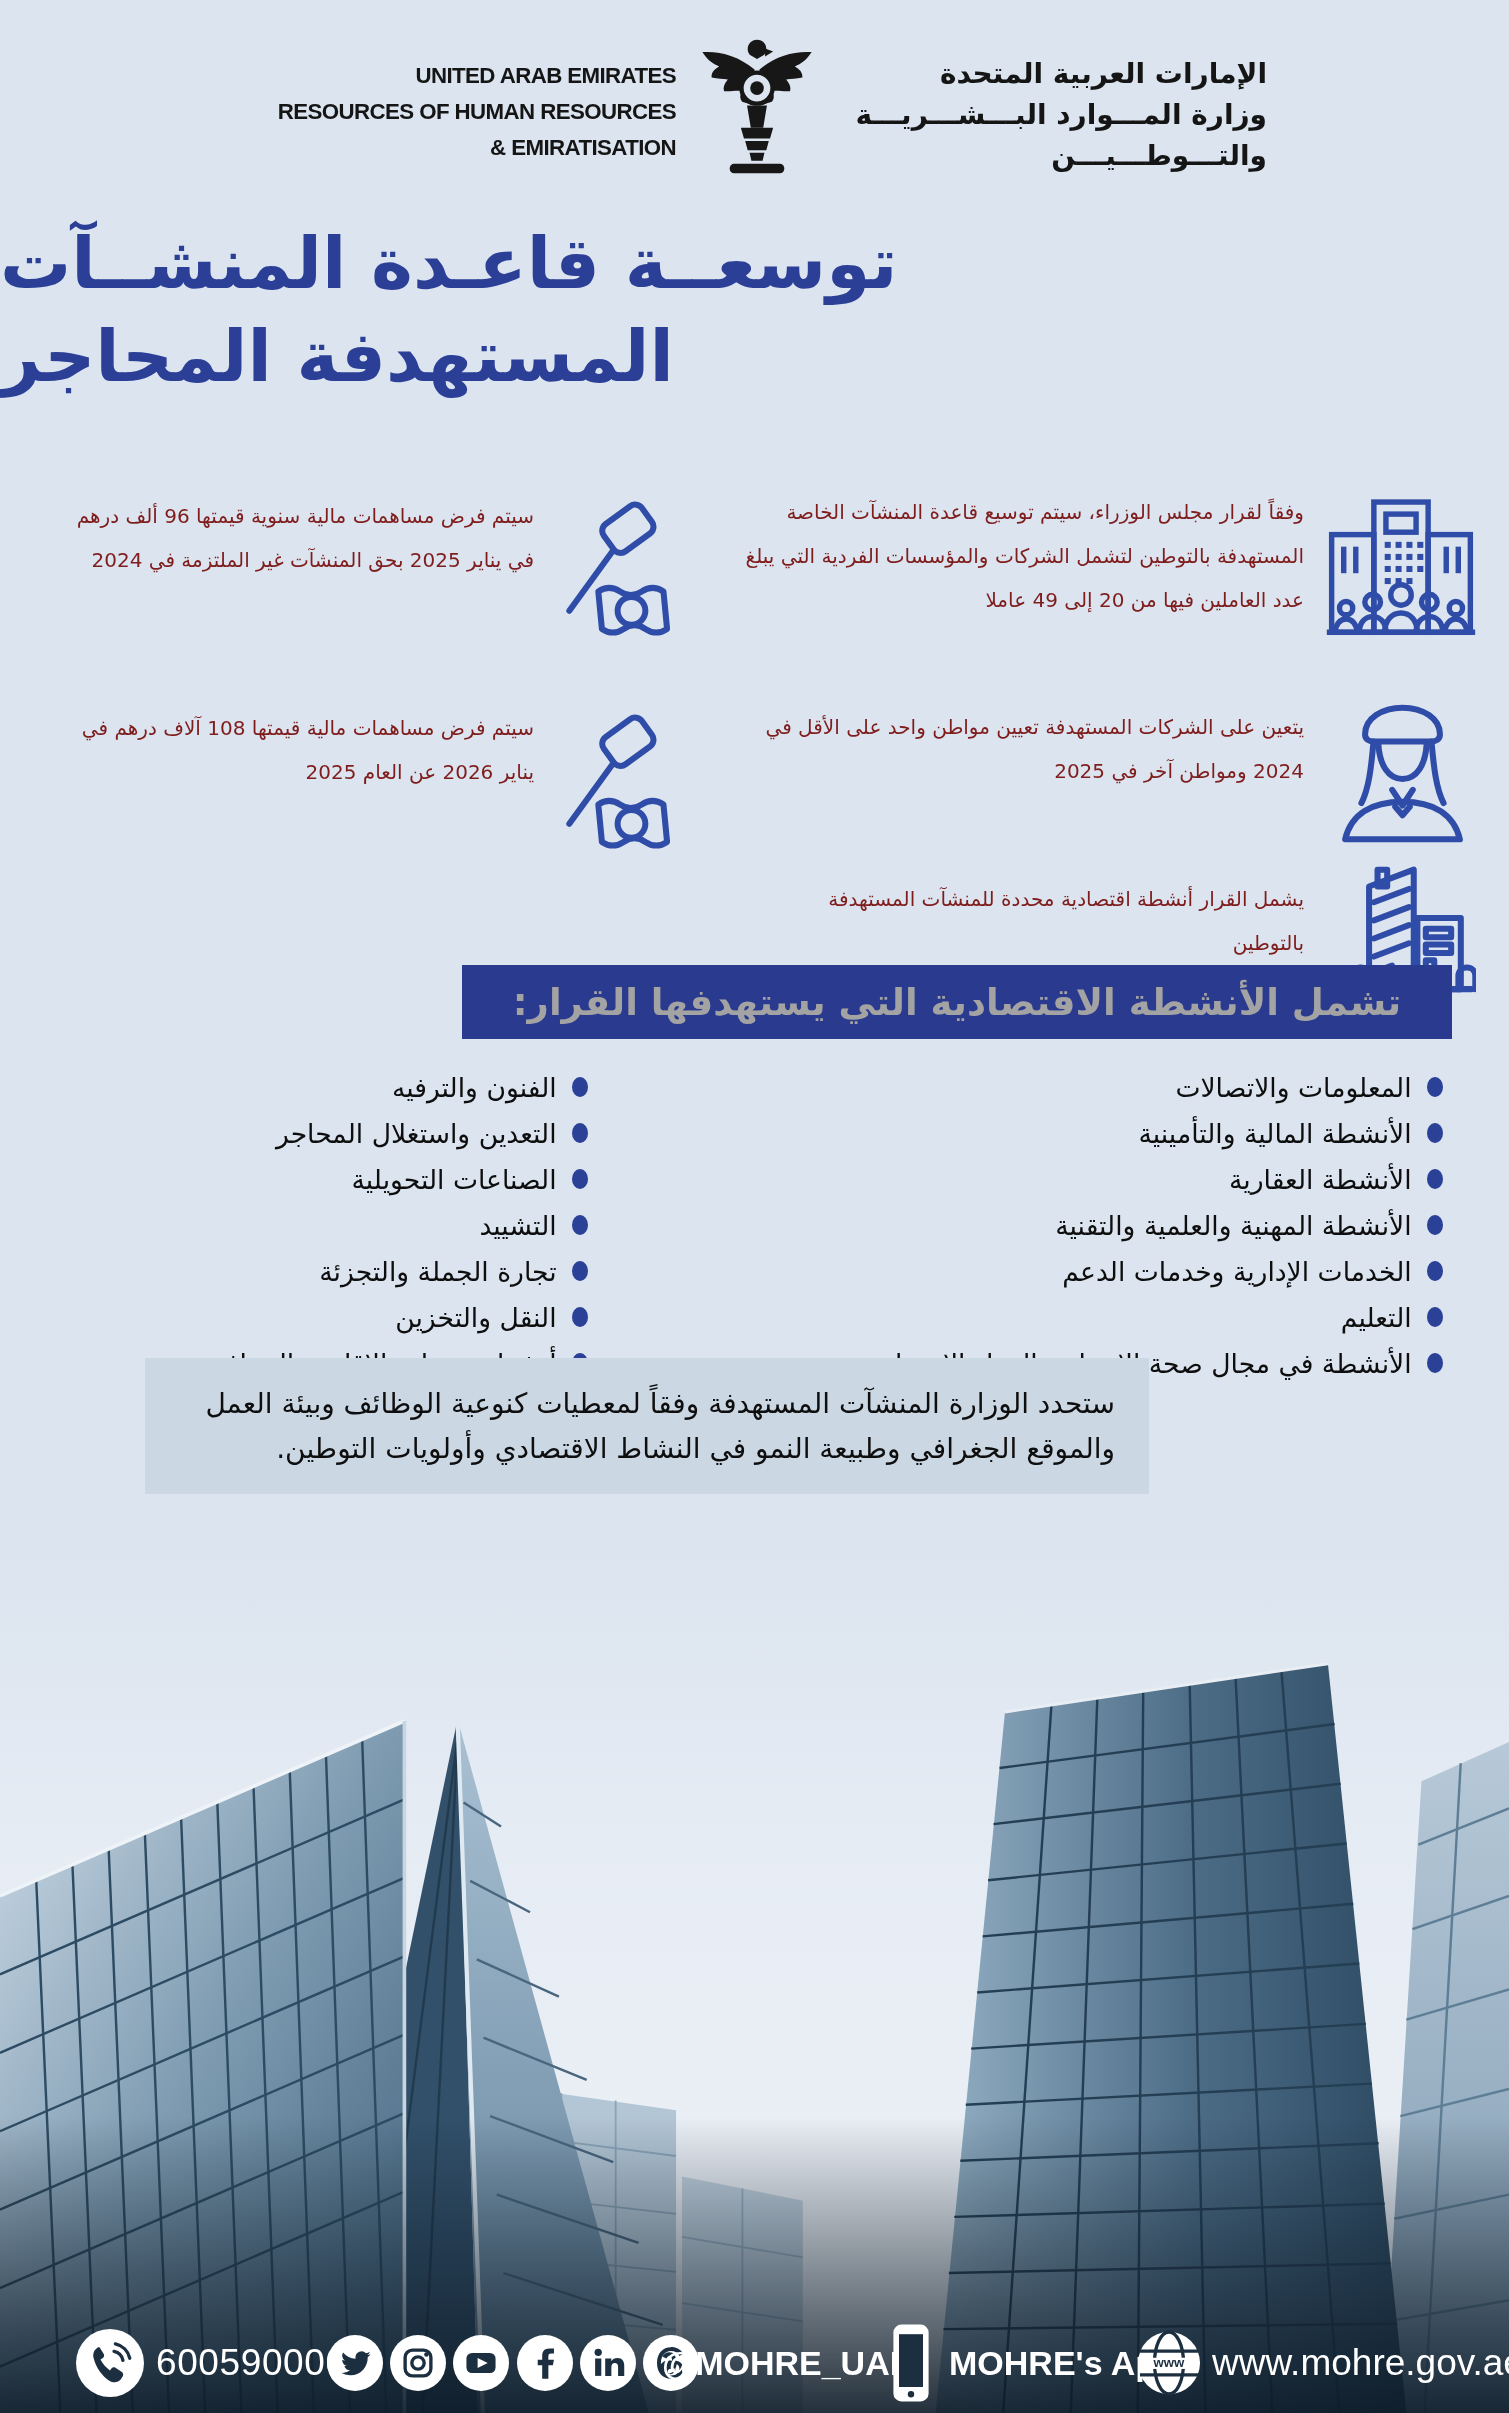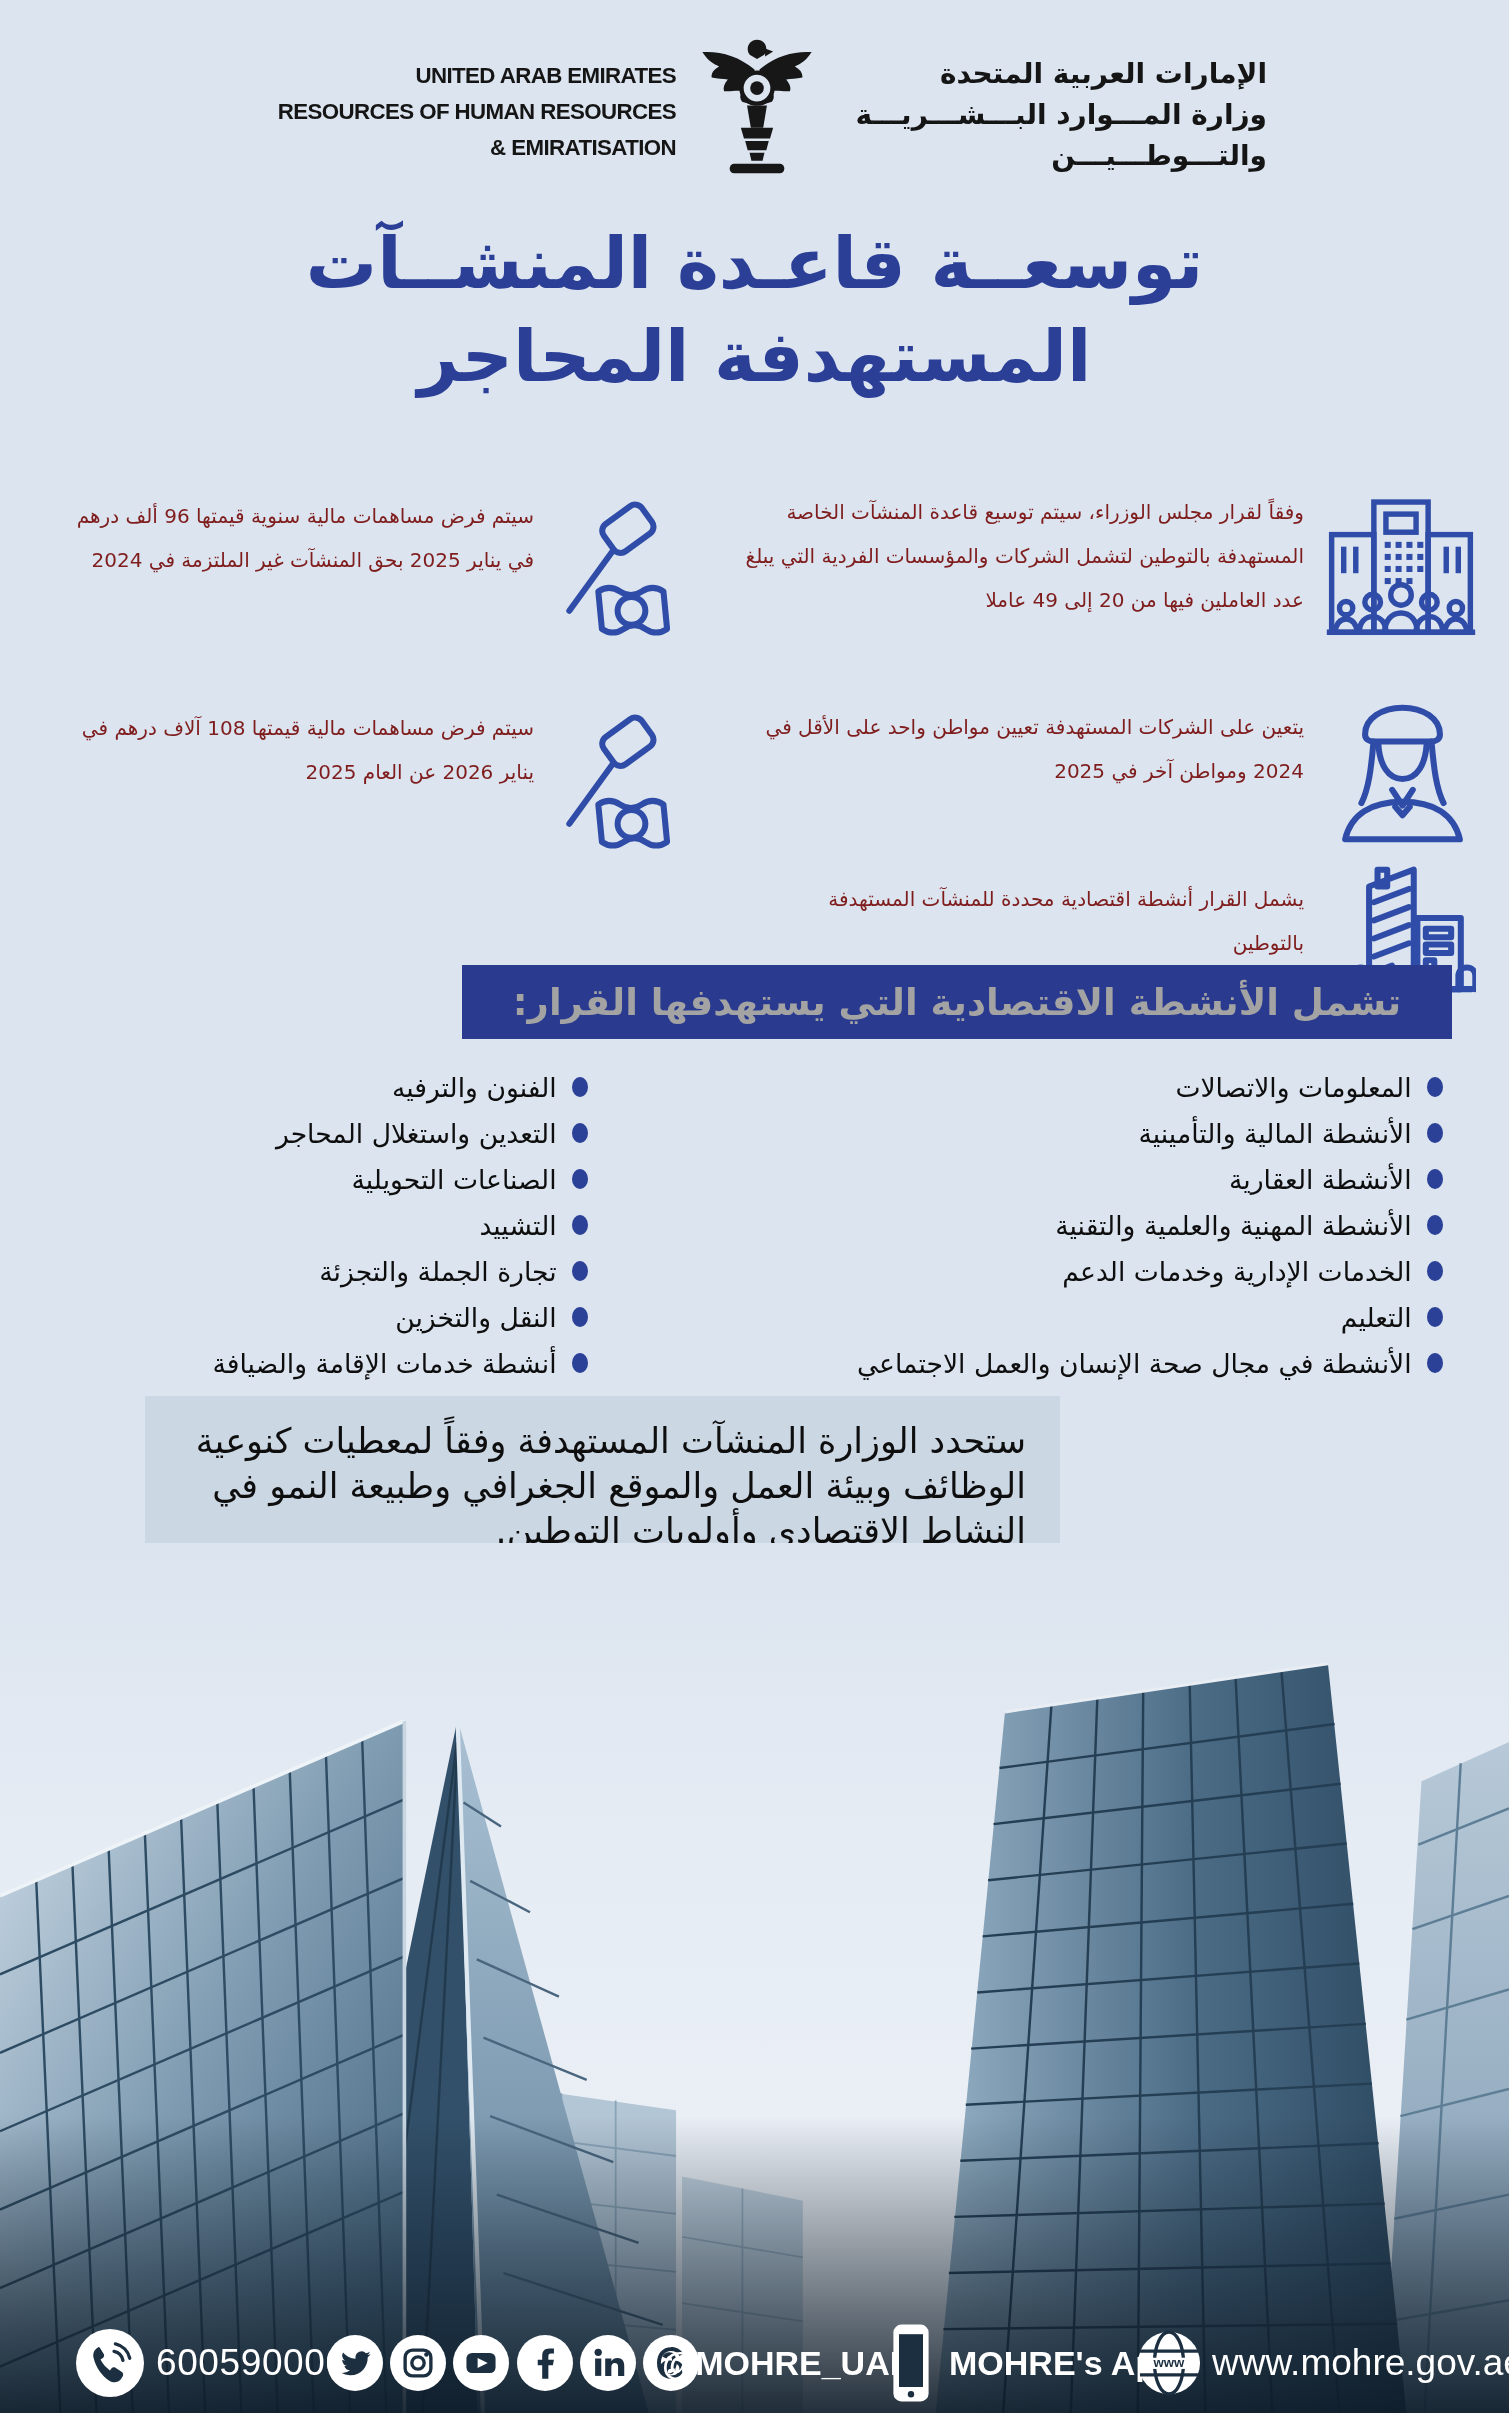--- a/index.html
+++ b/index.html
@@ -9,21 +9,21 @@
   .ar{direction:rtl;text-align:right;font-family:"DejaVu Sans",sans-serif;}
 
   
   .hdr-en{position:absolute;top:58px;right:833px;width:543px;text-align:right;
           font-weight:700;font-size:22.3px;line-height:36px;color:#151515;letter-spacing:-0.6px;}
   .emblem{position:absolute;left:693px;top:31px;width:128px;height:149px;}
   .hdr-ar{position:absolute;top:53px;left:844px;width:423px;font-weight:700;
           font-size:28px;line-height:41px;color:#151515;}
 
   
-  .title{position:absolute;top:217px;left:0;width:100%;text-align:center;direction:rtl;
+  .title{position:absolute;top:217px;left:0;width:100%;text-align:left;direction:rtl;
          color:#2c3f97;font-weight:700;font-size:71px;line-height:93px;}
 
   
   .fact-text{position:absolute;font-size:20px;line-height:44px;color:#7f1d1d;}
   .ft-r1{top:490px;right:205px;width:595px;}
   .ft-r2{top:705px;right:205px;width:595px;}
   .ft-r3{top:877px;right:205px;width:543px;}
   .ft-l1{top:494px;right:975px;width:489px;}
   .ft-l2{top:706px;right:975px;width:489px;}
   .fact-icon{position:absolute;}
@@ -35,22 +35,22 @@
 
   
   .act-col{position:absolute;top:1064px;display:flex;flex-direction:column;direction:rtl;}
   .act-col-r{right:66px;width:797px;}
   .act-col-l{right:921px;width:543px;}
   .act{height:46px;display:flex;align-items:center;gap:15.7px;}
   .dot{flex:0 0 auto;width:15.7px;height:20px;border-radius:50%;background:#2b4097;}
   .act-label{font-size:26.6px;color:#0e0e0e;white-space:nowrap;}
 
   
-  .note{position:absolute;left:145px;top:1396px;width:915px;box-sizing:border-box;
-        background:#ccd7e4;padding:23px 34px;font-size:35px;line-height:45px;color:#0e0e0e;}
+  .note{position:absolute;left:145px;top:1358px;width:1004px;box-sizing:border-box;
+        background:#ccd7e4;padding:23px 34px;font-size:28px;line-height:45px;color:#0e0e0e;}
 
   
   .photo{position:absolute;left:0;top:1543px;width:1509px;height:870px;display:block;}
 
   
   .footer{position:absolute;left:0;top:2312px;width:1509px;height:101px;color:#ffffff;}
   .f-item{position:absolute;top:50%;transform:translateY(-50%);display:flex;align-items:center;}
   .f-phone-ic{left:76px;}
   .f-phone-no{left:156px;font-size:37px;letter-spacing:0.6px;}
   .f-socials{left:327px;gap:7.2px;}

